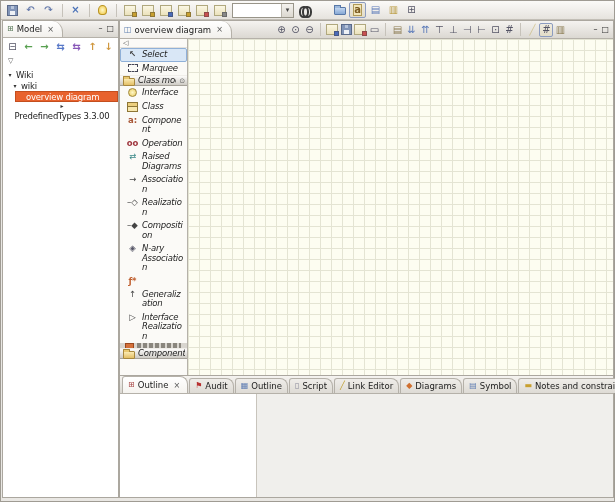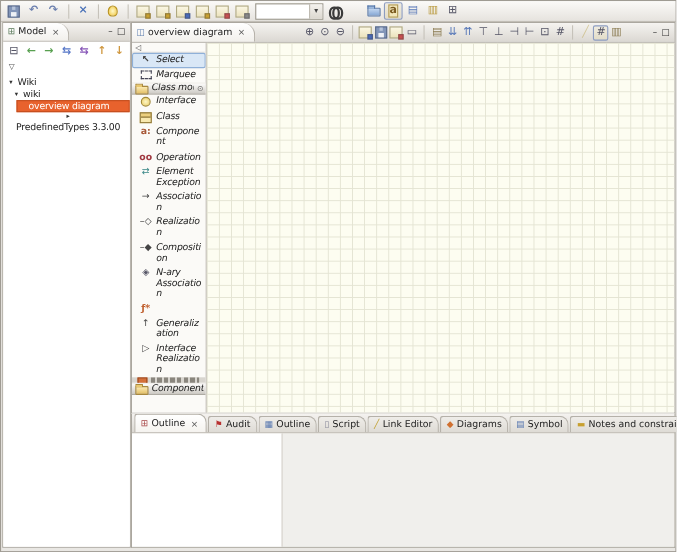--- a/index.html
+++ b/index.html
@@ -385,21 +385,21 @@
                 <div class="ptool">
                   <span class="picon">
                     <span class="gl b" style="color: rgb(160, 56, 64);">oo</span>
                   </span>
                   <span class="plabel">Operation</span>
                 </div>
                 <div class="ptool">
                   <span class="picon">
                     <span class="gl" style="color: rgb(58, 136, 136);">⇄</span>
                   </span>
-                  <span class="plabel">Element Exception</span>
+                  <span class="plabel">Raised Diagrams</span>
                 </div>
                 <div class="ptool">
                   <span class="picon">
                     <span class="gl" style="color: rgb(68, 68, 68);">→</span>
                   </span>
                   <span class="plabel">Association</span>
                 </div>
                 <div class="ptool">
                   <span class="picon">
                     <span class="gl" style="color: rgb(68, 68, 68);">–◇</span>

